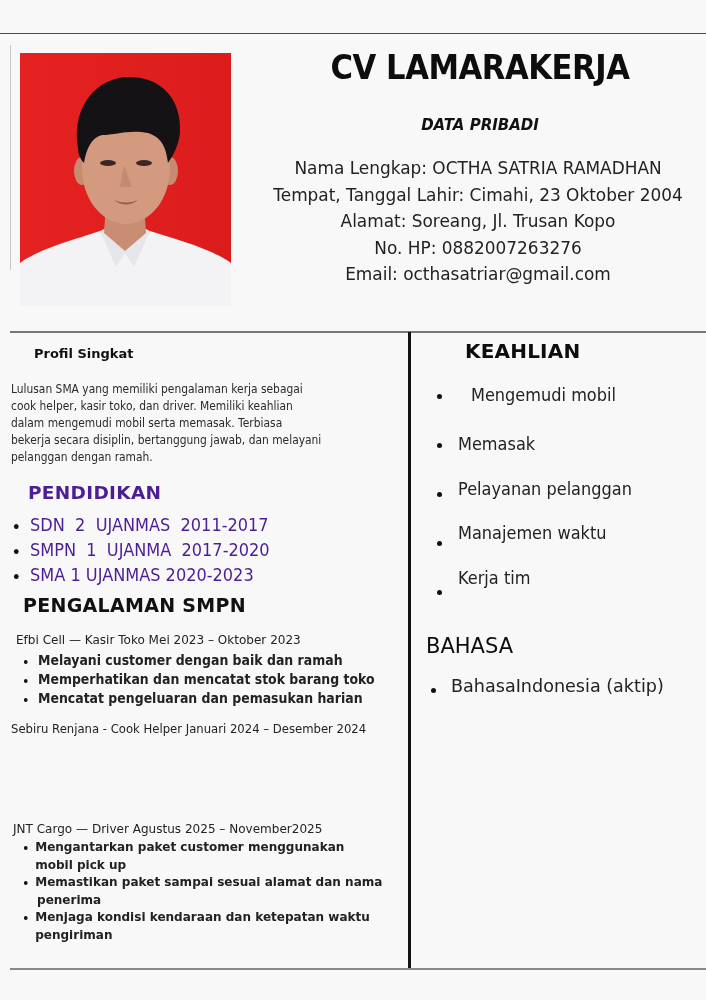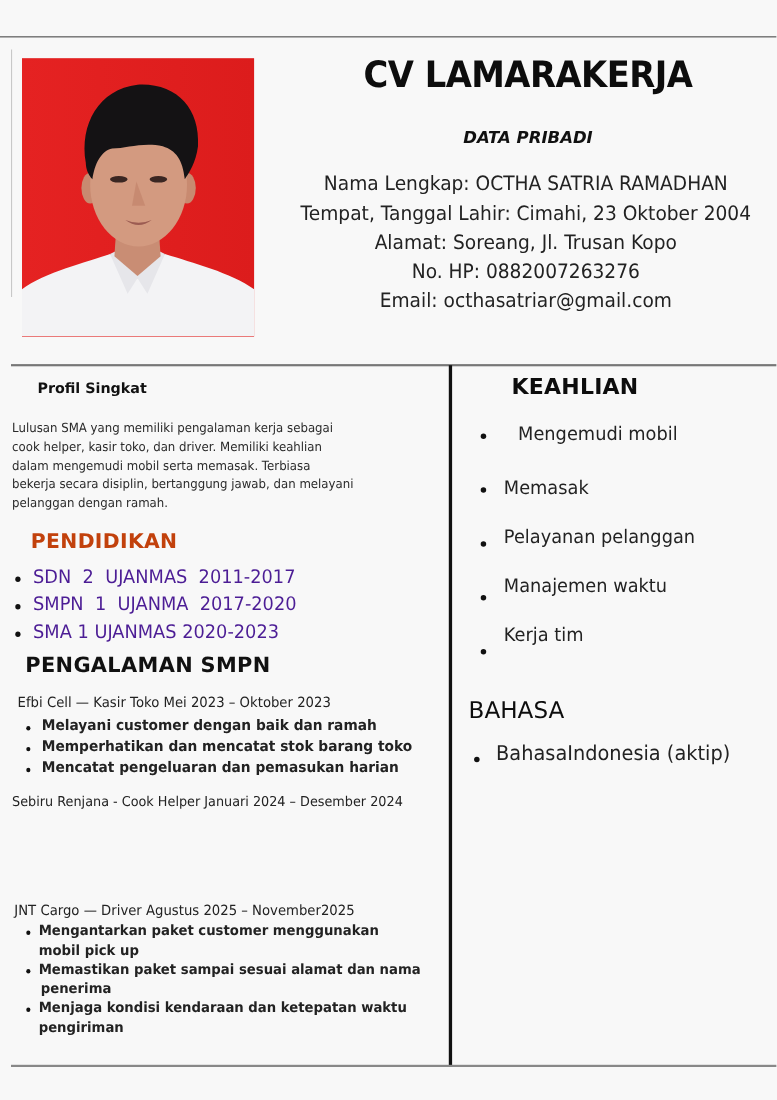--- a/index.html
+++ b/index.html
@@ -45,21 +45,21 @@
   .info-lines div { white-space: nowrap; transform: scaleX(0.94); transform-origin: center; }
 
   
   .h-profil { left: 34px; top: 346px; font-weight: bold; font-size: 13px; color: #111; }
   .profil-text {
     left: 11px; top: 381px; width: 340px;
     font-size: 11.5px; line-height: 17px; color: #2a2a2a;
     transform: scaleX(0.93); transform-origin: left;
     width: 360px;
   }
-  .h-pend { left: 28px; top: 482px; font-weight: bold; font-size: 18.5px; color: #c2410c; letter-spacing: 0.3px; }
+  .h-pend { left: 28px; top: 482px; font-weight: bold; font-size: 18.5px; color: #4c1d95; letter-spacing: 0.3px; }
   .pend-list { left: 12px; top: 513px; font-size: 17px; line-height: 25px; color: #4c1d95; list-style: none; }
   .pend-list li { position: relative; padding-left: 19px; white-space: nowrap; transform: scaleX(0.95); transform-origin: left; }
   .pend-list li::before {
     content: ""; position: absolute; left: 2px; top: 11px; width: 5px; height: 5px;
     border-radius: 50%; background: #111;
   }
   .h-peng { left: 23px; top: 594px; font-weight: bold; font-size: 19px; color: #111; letter-spacing: 0.3px; }
 
   .job-title { font-size: 12.8px; color: #222; white-space: nowrap; transform: scaleX(0.94); transform-origin: left; }
   .job-list { list-style: none; font-weight: bold; }

